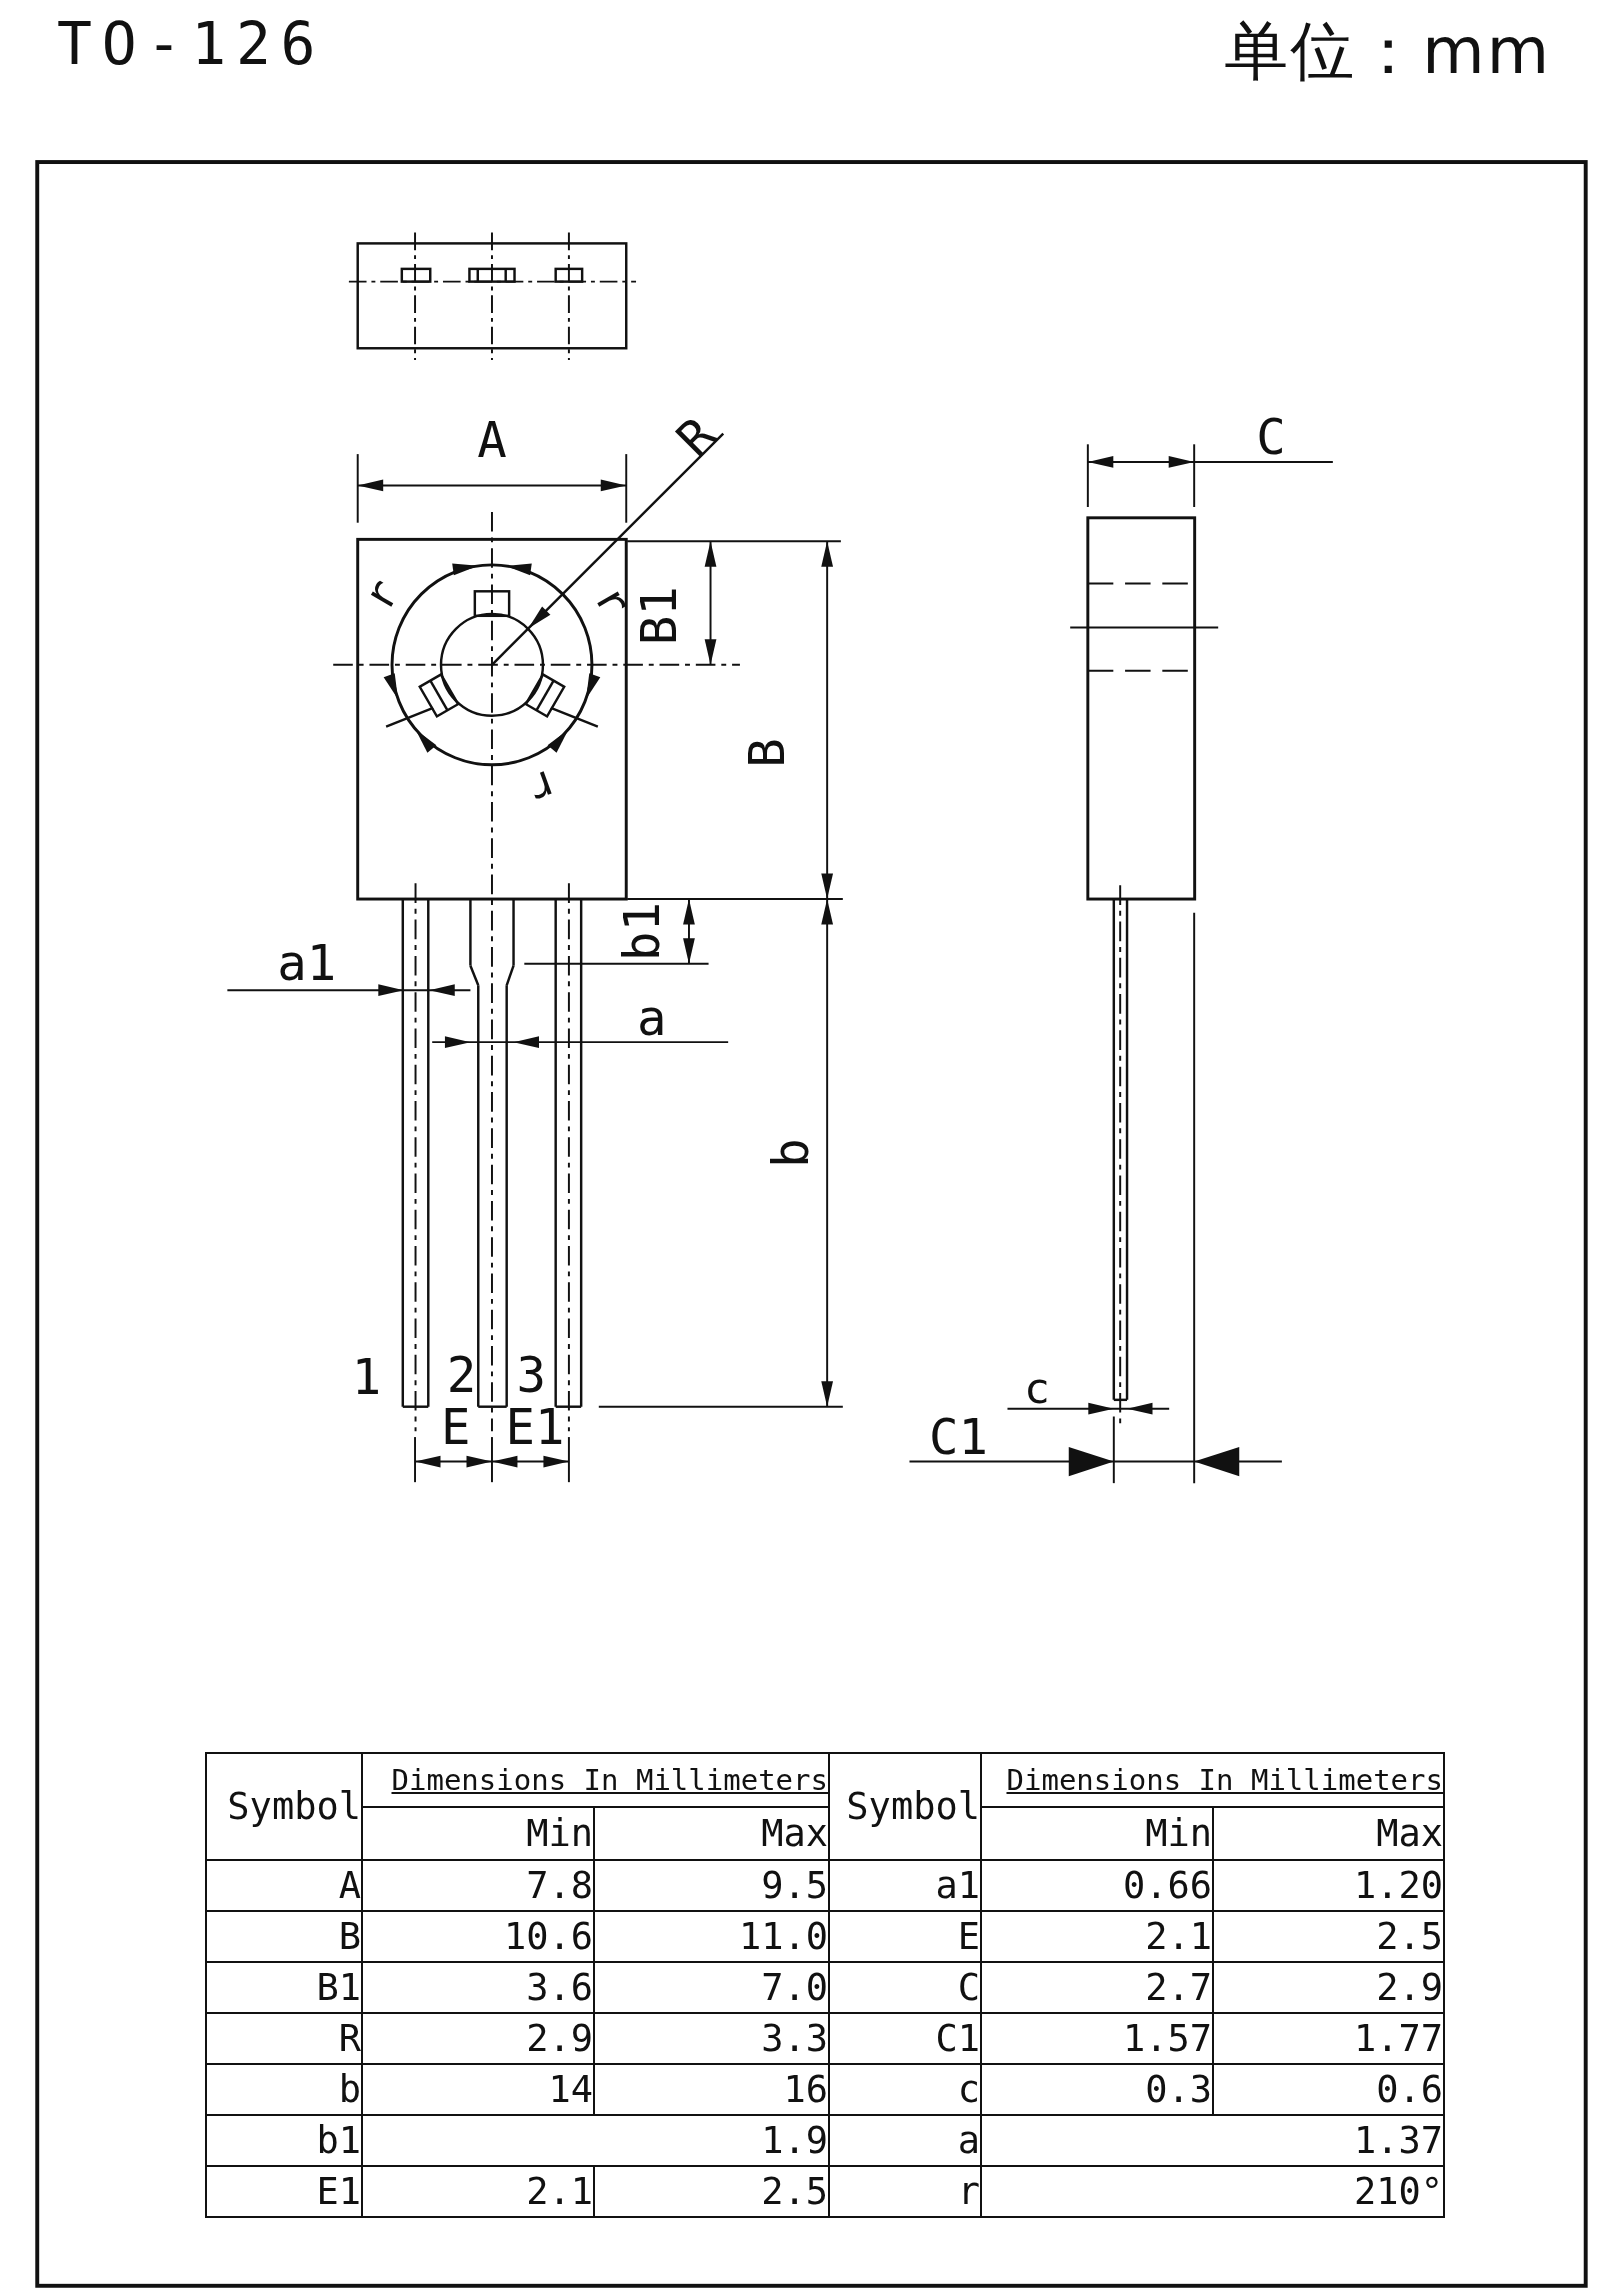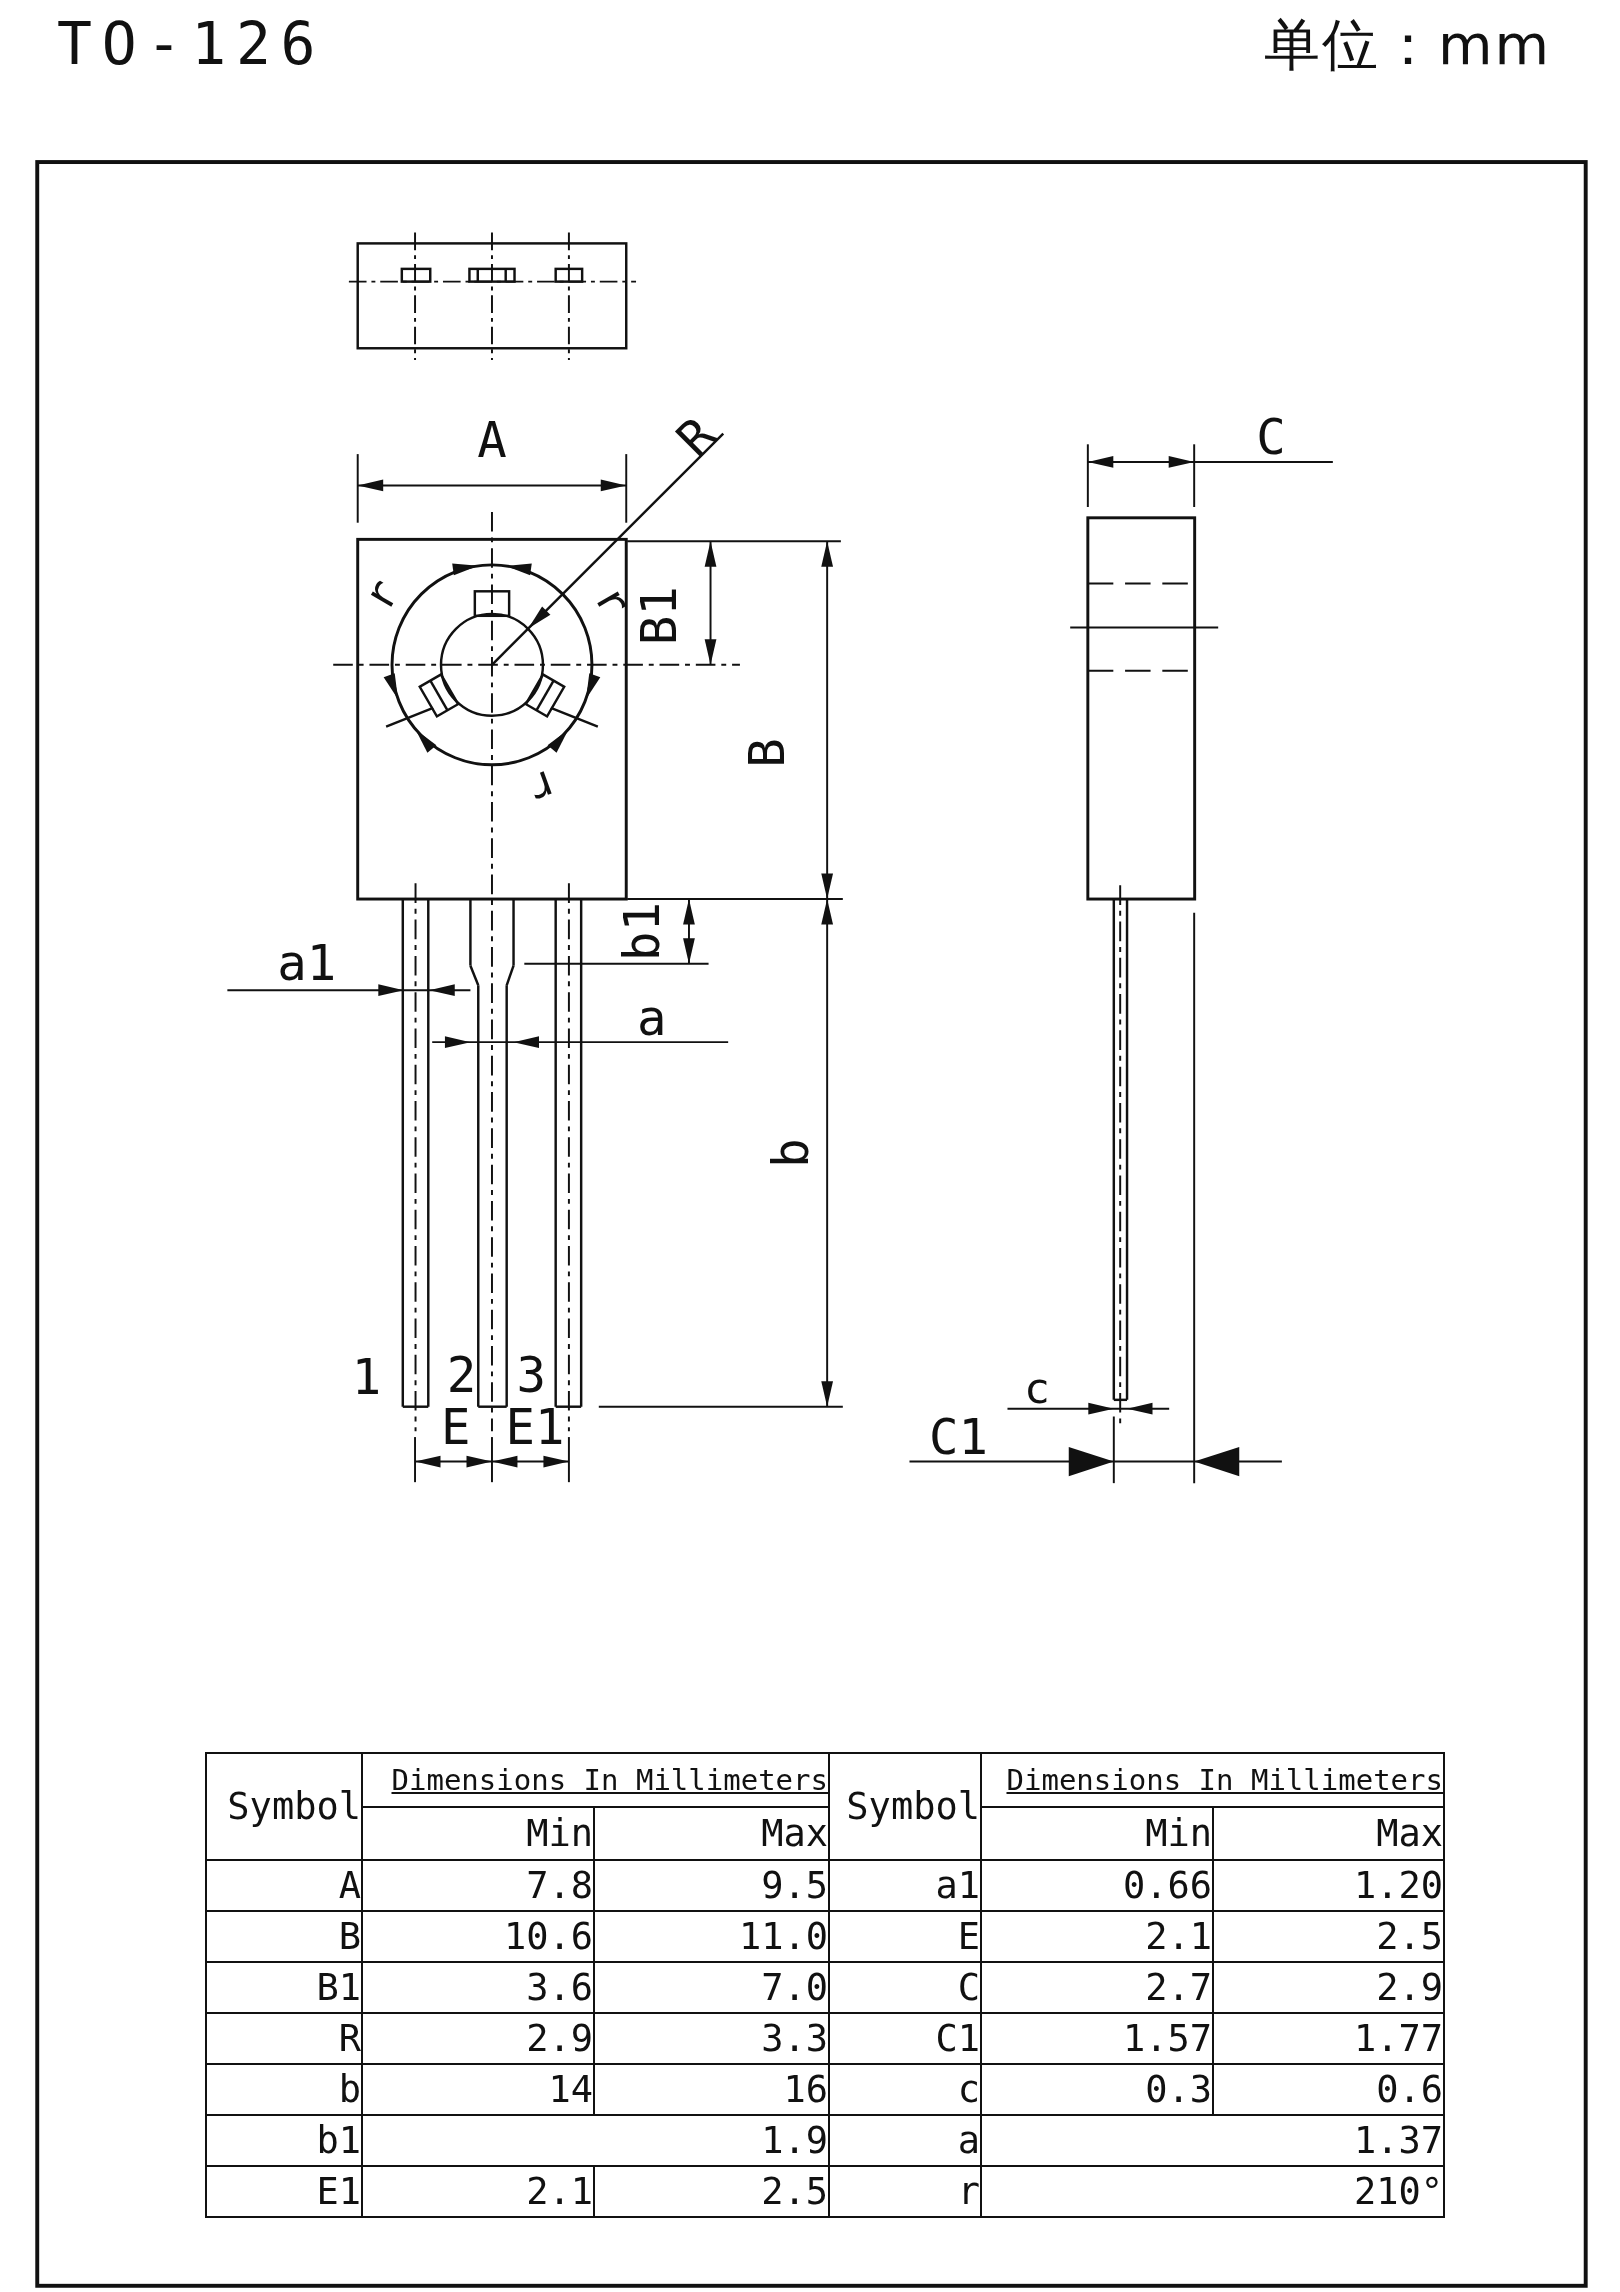--- a/index.html
+++ b/index.html
@@ -1,20 +1,20 @@
 <!DOCTYPE html>
 <html><head>
 <meta charset="utf-8">
 <style>
   html,body{margin:0;padding:0;background:#ffffff;}
   body{width:1620px;height:2293px;position:relative;overflow:hidden;
        font-family:"DejaVu Sans Mono","Liberation Mono",monospace;color:#111;}
   .page-title{position:absolute;left:57px;top:9.8px;font-size:58px;letter-spacing:9.8px;
        font-weight:normal;white-space:nowrap;}
-  .unit-label{position:absolute;right:69px;top:7.8px;font-size:56px;letter-spacing:2px;
+  .unit-label{position:absolute;right:69px;top:7.8px;font-size:64px;letter-spacing:2px;
        font-family:"DejaVu Sans","Liberation Sans",sans-serif;white-space:nowrap;}
   svg{position:absolute;left:0;top:0;}
   svg text{font-family:"DejaVu Sans Mono","Liberation Mono",monospace;fill:#111;}
 
   table.dim{position:absolute;left:205px;top:1752px;width:1239px;height:446px;
        border-collapse:collapse;table-layout:fixed;
        font-size:37px;text-align:center;}
   table.dim th, table.dim td{border:2px solid #111;font-weight:normal;padding:0;}
   table.dim{border:2.9px solid #111;text-align:right;}
   table.dim tr.h1 th{height:52px;}

